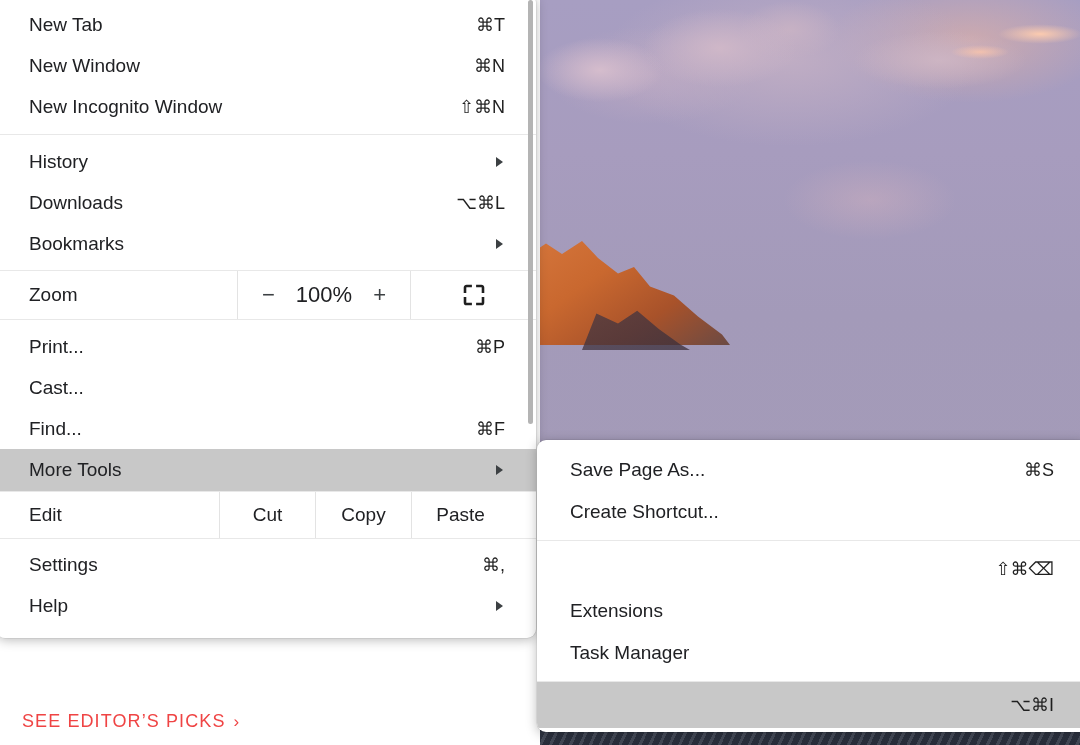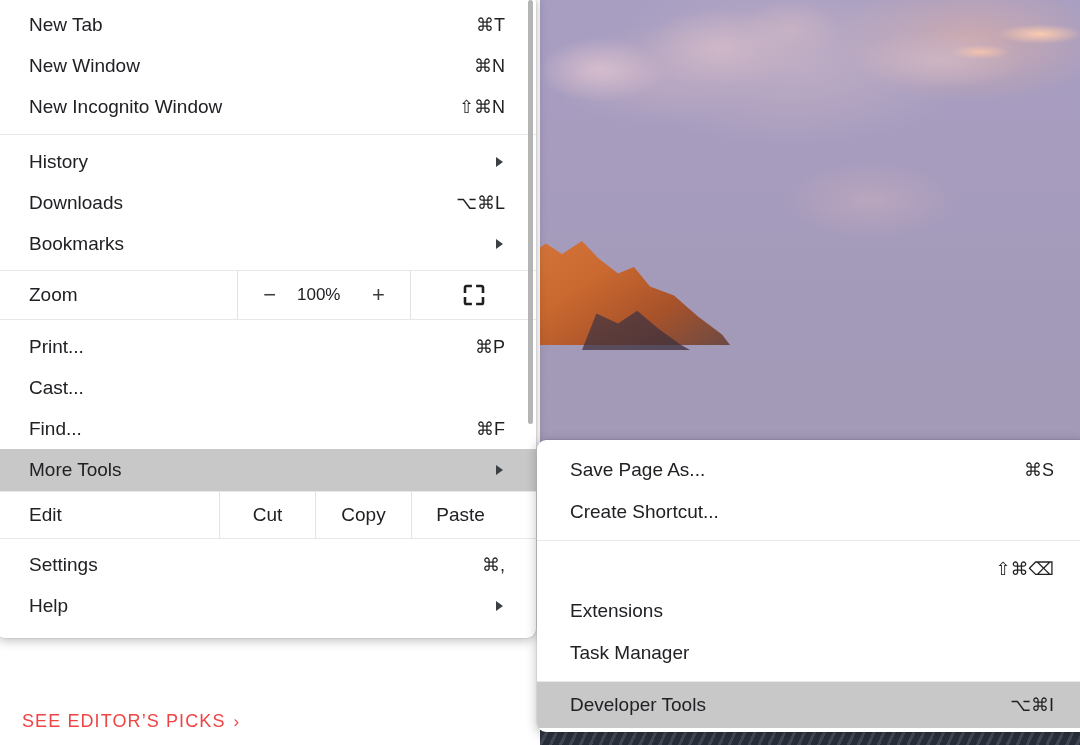--- a/index.html
+++ b/index.html
@@ -184,21 +184,21 @@
     justify-content: center;
     gap: 21px;
     width: 172px;
     box-sizing: border-box;
   }
   .zoom-row .zoom-minus, .zoom-row .zoom-plus {
     font-size: 22px;
     color: #3c4043;
     cursor: default;
   }
-  .zoom-row .zoom-value { font-size: 17px; min-width: 54px; text-align: left; }
+  .zoom-row .zoom-value { font-size: 22px; min-width: 54px; text-align: center; }
   .zoom-row .zoom-full {
     display: flex;
     align-items: center;
     justify-content: center;
     flex: 1;
   }
 
   
   .edit-row {
     display: flex;
@@ -382,20 +382,19 @@
     <div class="menu-row tall">
       <span class="label">Extensions</span>
     </div>
     <div class="menu-row tall">
       <span class="label">Task Manager</span>
     </div>
 
     <div class="separator" style="margin-top:7px;"></div>
 
     <div class="menu-row selected" style="height:46px;">
-      <span class="label">Developer Tools</span>
       <span class="accel key">⌥⌘I</span>
     </div>
 
     <div class="pad-bottom"></div>
   </div>
 
 </div>
 
 </body></html>

